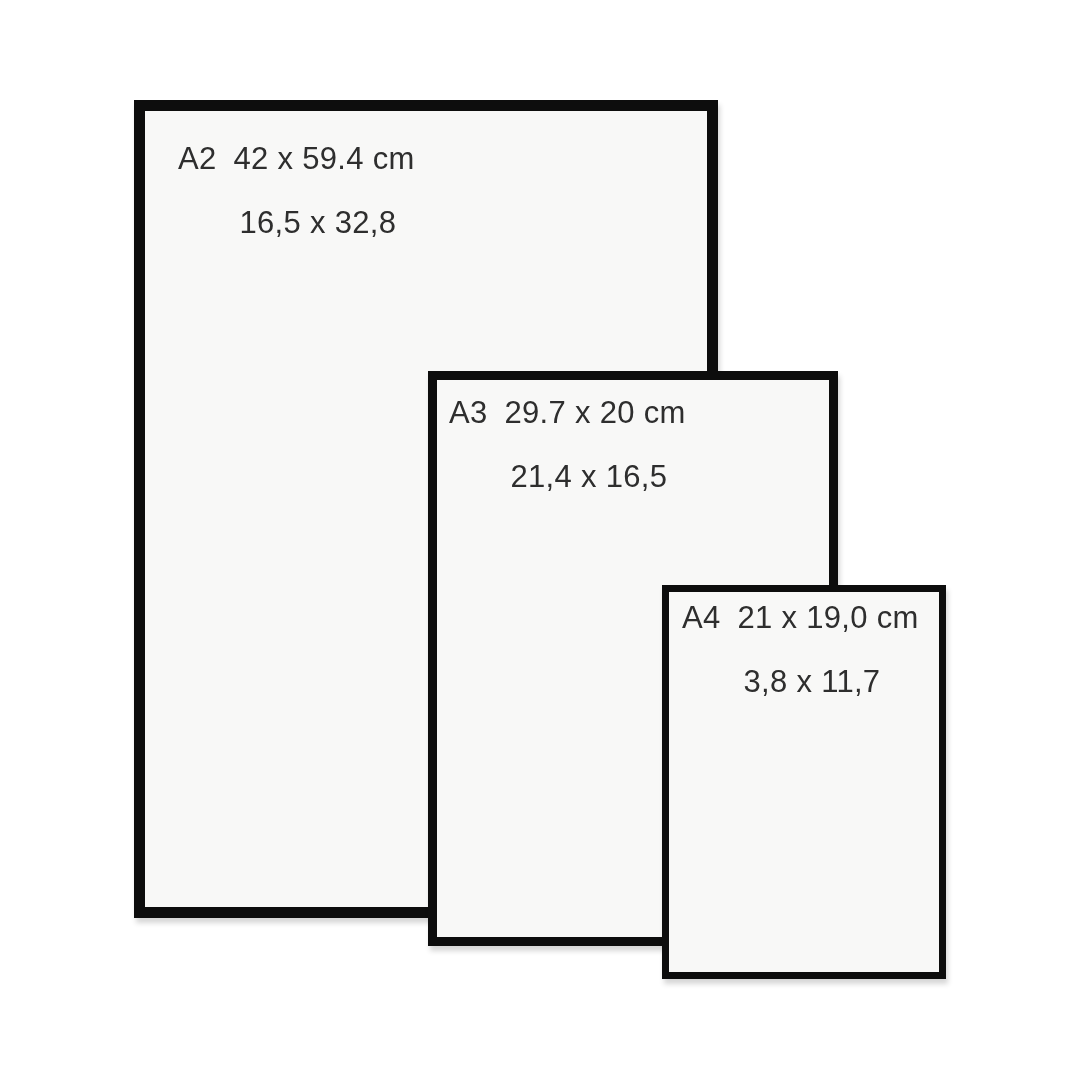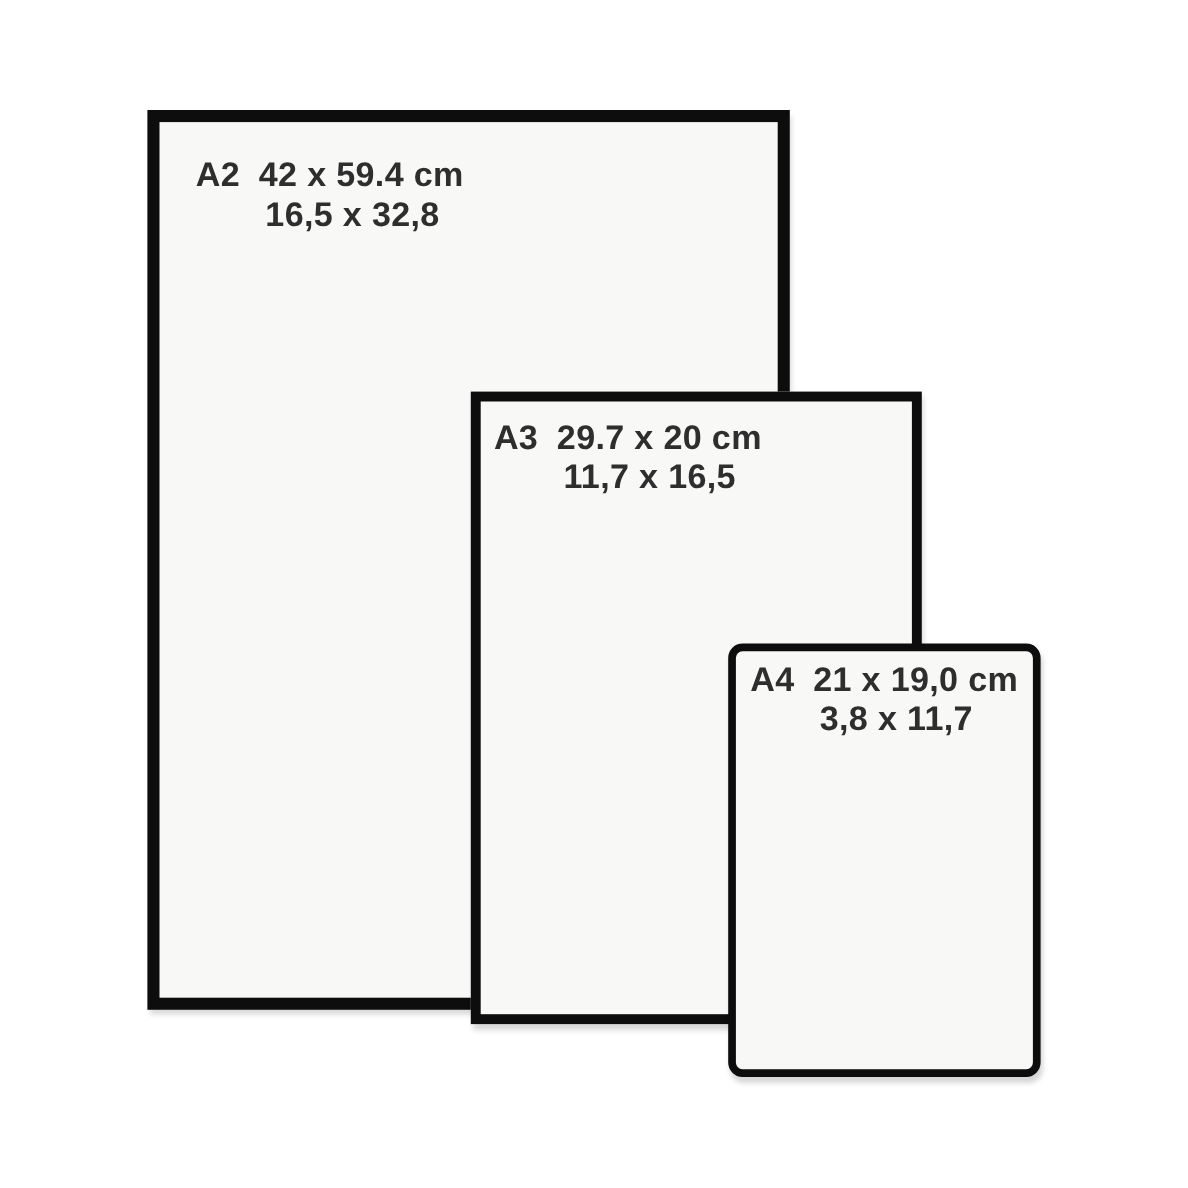--- a/index.html
+++ b/index.html
@@ -27,47 +27,46 @@
     border-color: var(--frame);
     box-shadow: 2px 5px 5px rgba(0,0,0,0.16);
   }
   .frame-a2 {
     left: 134px; top: 100px;
     width: 584px; height: 818px;
     border-width: 11px;
     z-index: 1;
   }
   .frame-a3 {
-    left: 428px; top: 356px;
+    left: 428px; top: 371px;
     width: 410px; height: 575px;
     border-width: 9px;
     z-index: 2;
   }
   .frame-a4 {
     left: 662px; top: 585px;
     width: 284px; height: 394px;
     border-width: 7px;
     z-index: 3;
-    border-radius: 13px;
   }
   .label {
     display: flex;
     align-items: flex-start;
     color: var(--text);
     font-size: 31px;
-    font-weight: 700;
+    font-weight: 400;
     line-height: 36px;
     letter-spacing: 0.3px;
     white-space: nowrap;
   }
   .frame-a2 .label { padding: 30px 0 0 33px; }
   .frame-a3 .label { padding: 15px 0 0 12px; }
   .frame-a4 .label { padding: 8px 0 0 13px; }
   .size-code { margin-right: 17px; }
-  .dims { display: flex; flex-direction: column; }
+  .dims { display: flex; flex-direction: column; gap: 28px; }
   .dims .imperial { padding-left: 6px; }
 </style>
 </head>
 <body>
 
 <div class="canvas">
 
   <div class="frame frame-a2">
     <div class="label">
       <span class="size-code">A2</span>
@@ -76,21 +75,21 @@
         <span class="imperial">16,5 x 32,8</span>
       </span>
     </div>
   </div>
 
   <div class="frame frame-a3">
     <div class="label">
       <span class="size-code">A3</span>
       <span class="dims">
         <span class="metric">29.7 x 20 cm</span>
-        <span class="imperial">11,7 x 16,5</span>
+        <span class="imperial">21,4 x 16,5</span>
       </span>
     </div>
   </div>
 
   <div class="frame frame-a4">
     <div class="label">
       <span class="size-code">A4</span>
       <span class="dims">
         <span class="metric">21 x 19,0 cm</span>
         <span class="imperial">3,8 x 11,7</span>

